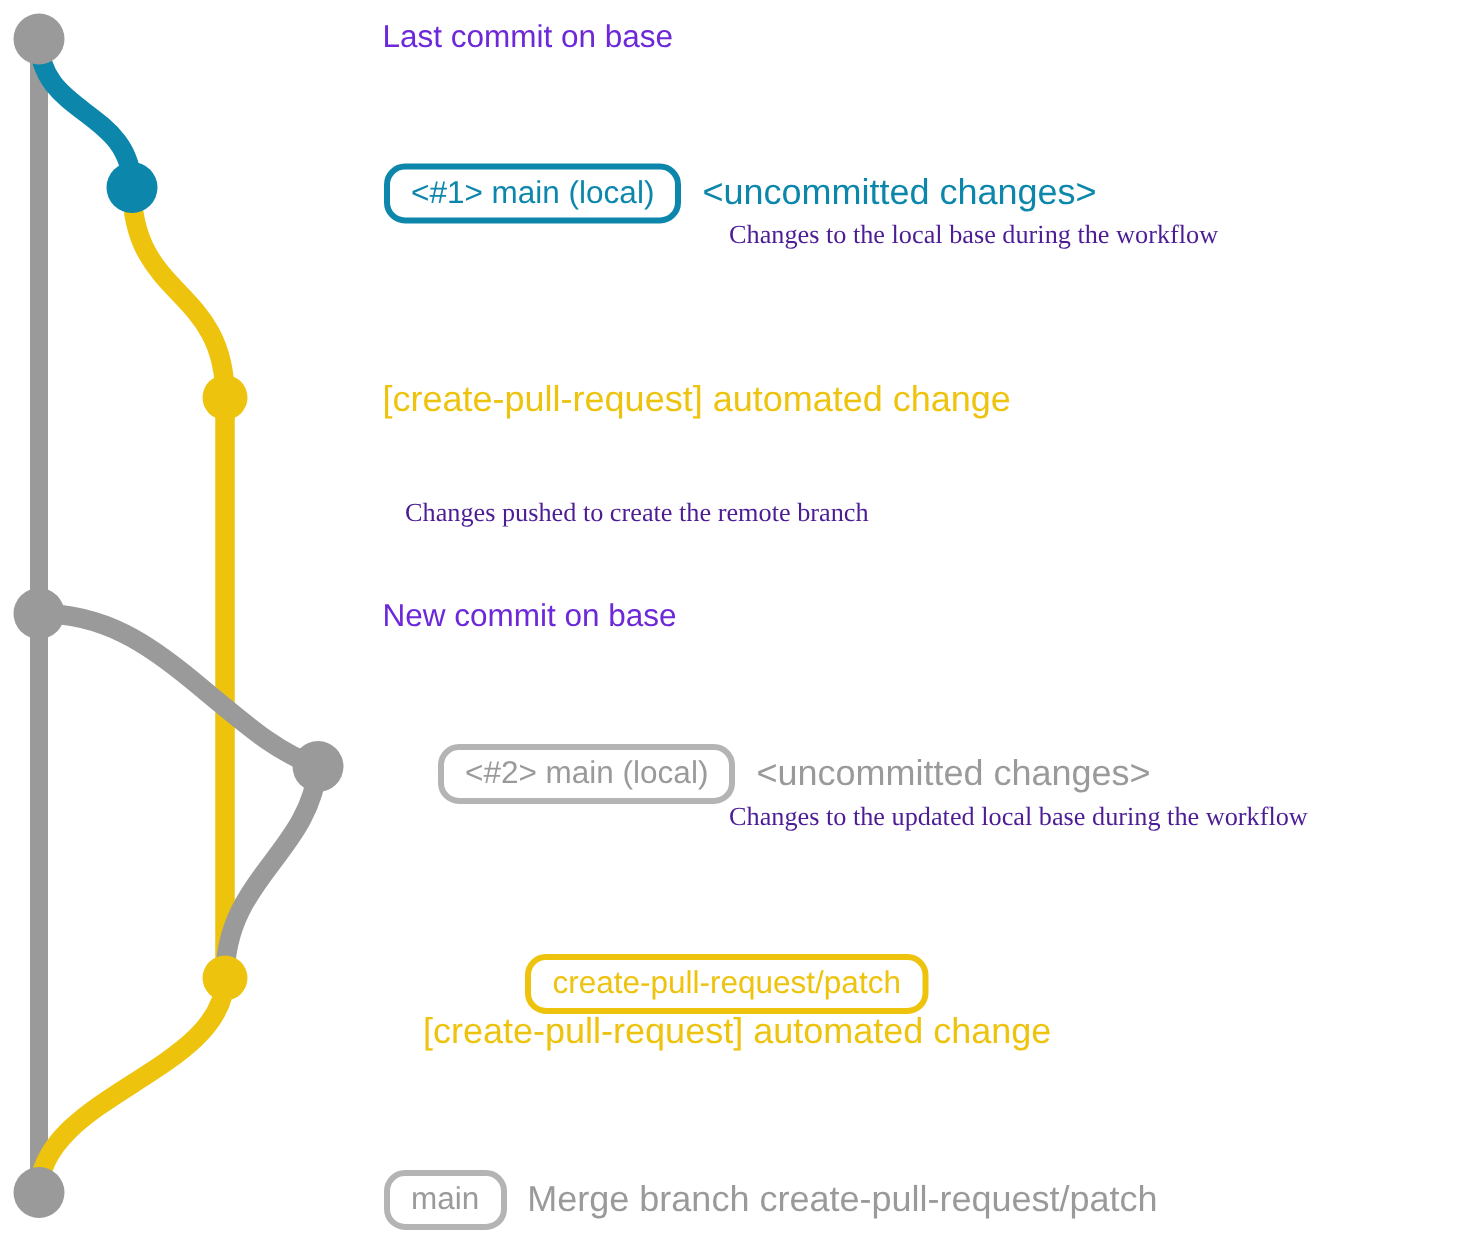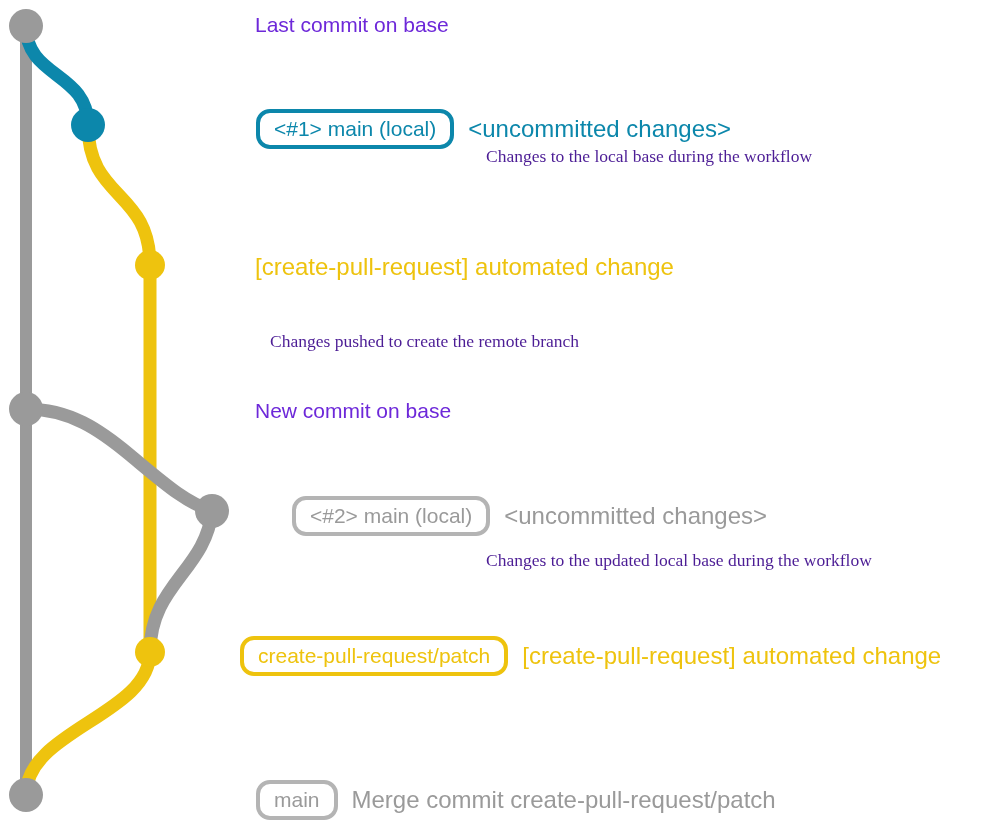--- a/index.html
+++ b/index.html
@@ -115,25 +115,25 @@
     <span class="subject yellow" style="margin-left:0;">[create-pull-request] automated change</span>
   </div>
   <div class="desc" style="left:270px; top:291px;margin-top:42px;">Changes pushed to create the remote branch</div>
 
   <div class="heading" style="left:255px; top:400px;">New commit on base</div>
 
   <div class="row" style="left:256px; top:496px;margin-left:36px;">
     <span class="pill gray">&lt;#2&gt; main (local)</span>
     <span class="subject gray">&lt;uncommitted changes&gt;</span>
   </div>
-  <div class="desc" style="left:486px; top:552px;text-align:right;">Changes to the updated local base during the workflow</div>
+  <div class="desc" style="left:486px; top:536px;text-align:right;">Changes to the updated local base during the workflow</div>
 
-  <div class="row" style="left:240px; top:636px;">
+  <div class="row" style="left:268px; top:636px;flex-direction:column;">
     <span class="pill yellow">create-pull-request/patch</span>
     <span class="subject yellow">[create-pull-request] automated change</span>
   </div>
 
   <div class="row" style="left:256px; top:780px;text-align:right;">
     <span class="pill gray">main</span>
-    <span class="subject gray">Merge commit create-pull-request/patch</span>
+    <span class="subject gray">Merge branch create-pull-request/patch</span>
   </div>
 
 </div>
 
 </body></html>

